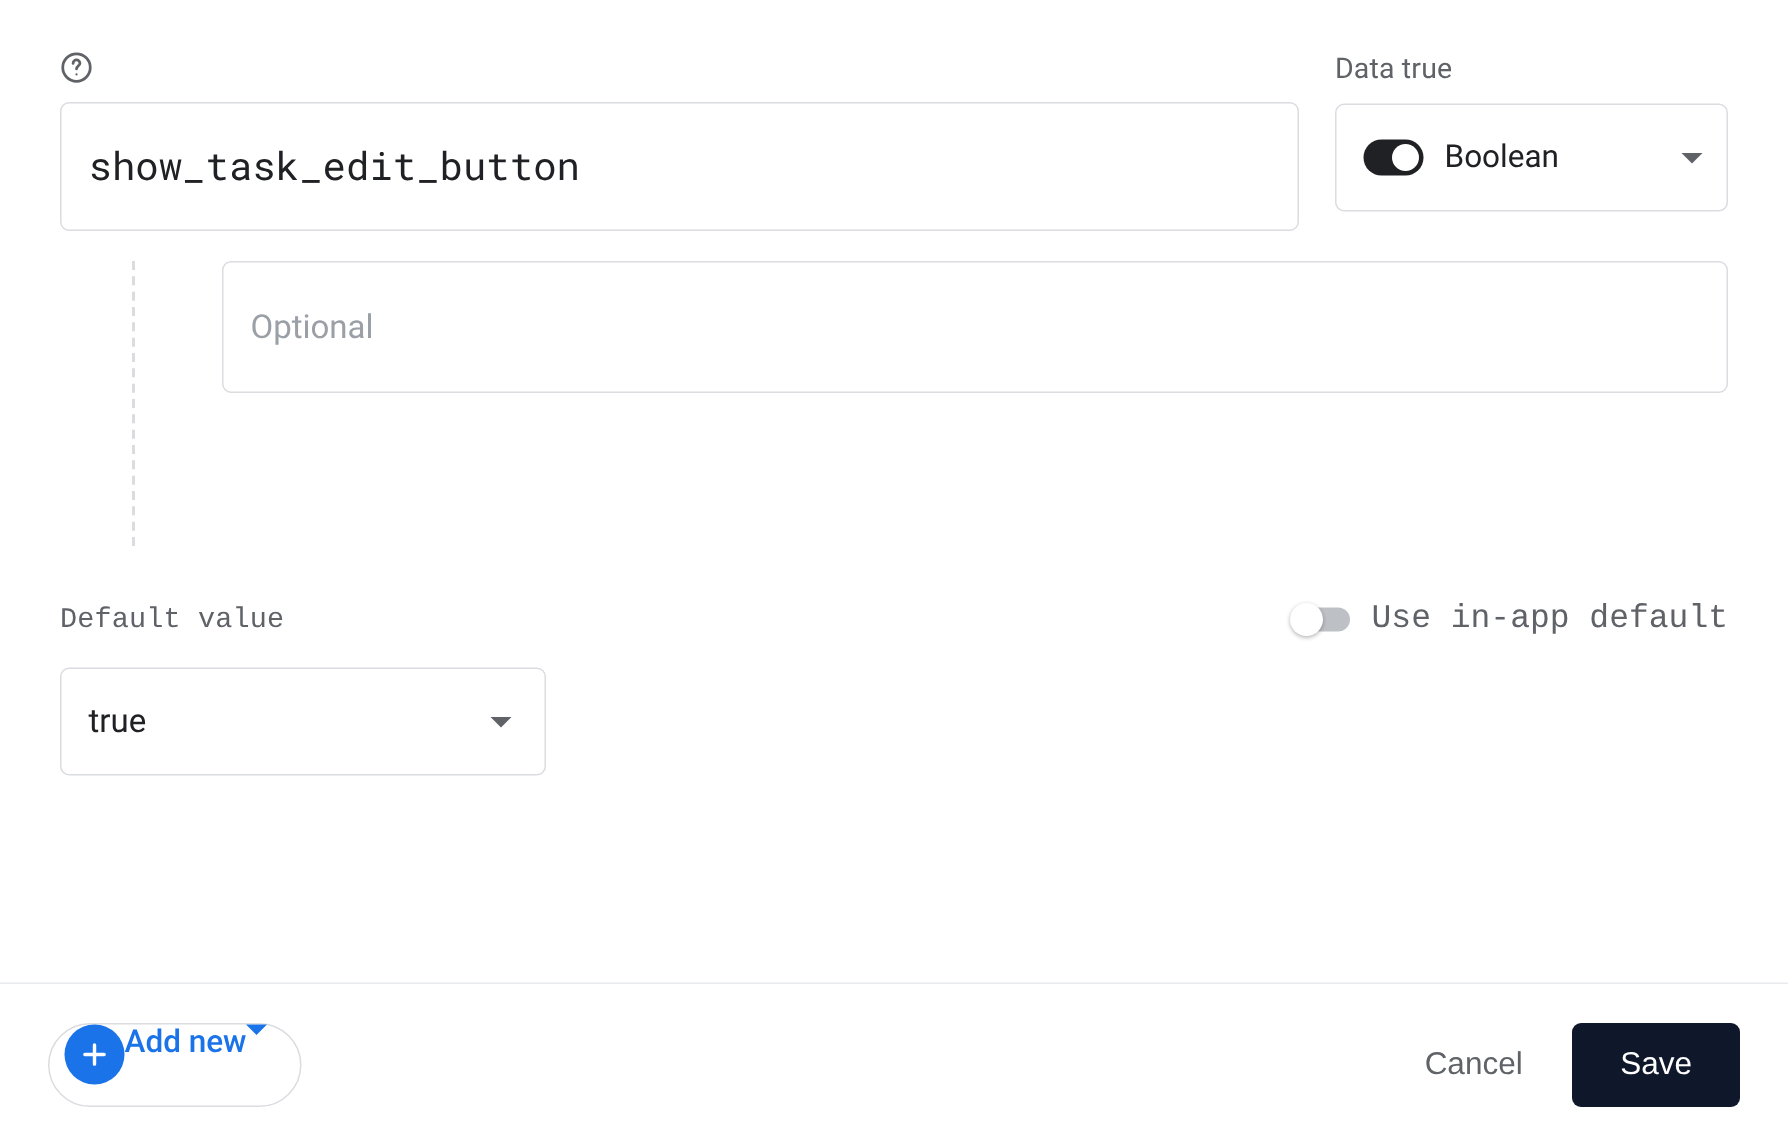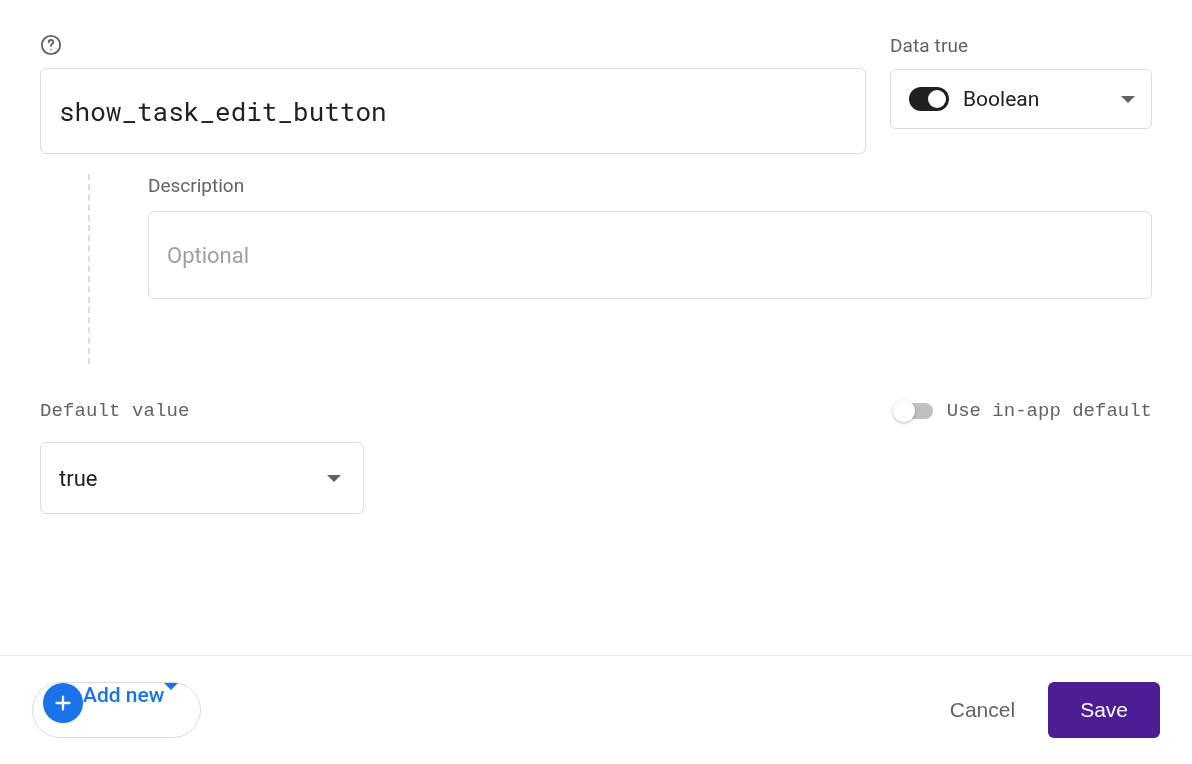--- a/index.html
+++ b/index.html
@@ -47,21 +47,21 @@
     border-radius: 6px;
     padding: 0 18px;
     font-size: 26px;
     font-family: "Roboto Mono", Menlo, Consolas, monospace;
     color: #202124;
     outline: none;
     background: #fff;
   }
   .field::placeholder { color: #80868b; }
   .type-select {
-    height: 60px;
+    height: 72px;
     border: 1px solid #dadce0;
     border-radius: 6px;
     display: flex;
     align-items: center;
     padding: 0 16px 0 18px;
     gap: 14px;
     cursor: pointer;
     background: #fff;
   }
   .toggle-pill {
@@ -131,21 +131,21 @@
     margin-top: 36px;
     display: flex;
     justify-content: space-between;
     align-items: center;
     font-family: Liberation Mono, monospace;
   }
   .use-default {
     display: flex;
     align-items: center;
     gap: 14px;
-    font-size: 19px;
+    font-size: 22px;
     color: #5f6368;
   }
   .switch {
     position: relative;
     width: 38px;
     height: 16px;
     background: #bdc1c6;
     border-radius: 8px;
     cursor: pointer;
   }
@@ -226,21 +226,21 @@
   }
   .cancel-btn {
     color: #5f6368;
     font-size: 21px;
     font-weight: 500;
     cursor: pointer;
     background: none;
     border: none;
   }
   .save-btn {
-    background: #4c1d95;
+    background: #0f172a;
     color: #fff;
     border: none;
     border-radius: 6px;
     height: 56px;
     padding: 0 32px;
     font-size: 21px;
     font-weight: 500;
     cursor: pointer;
   }
 </style>
@@ -269,21 +269,20 @@
         <span class="toggle-pill"></span>
         <span class="type-text">Boolean</span>
         <span class="dropdown-caret"></span>
       </div>
     </div>
   </div>
 
   <div class="indented">
     <div class="tree-line"></div>
     <div class="desc-block">
-      <div class="desc-label">Description</div>
       <input class="desc-field" type="text" placeholder="Optional" style="">
     </div>
   </div>
 
   <div class="default-row">
     <div class="label" style="margin-bottom:0">Default value</div>
     <div class="use-default">
       <span class="switch"></span>
       <span>Use in-app default</span>
     </div>

